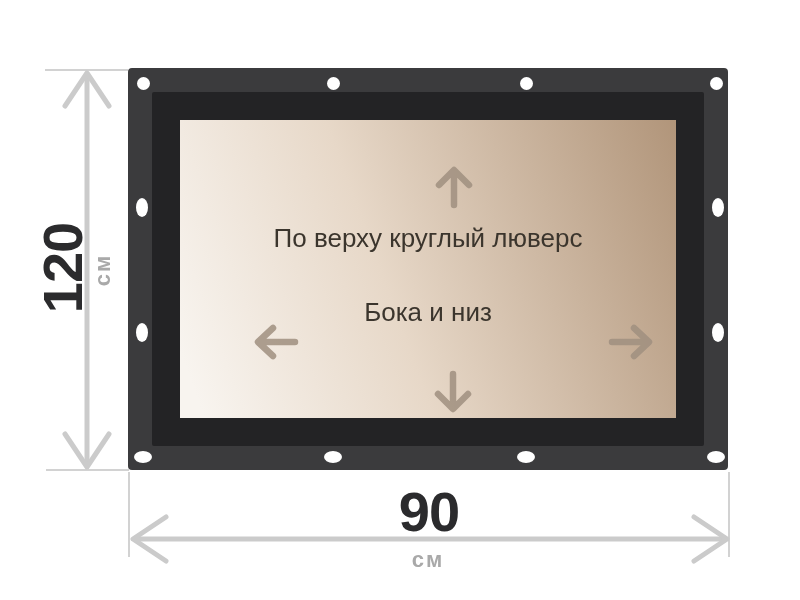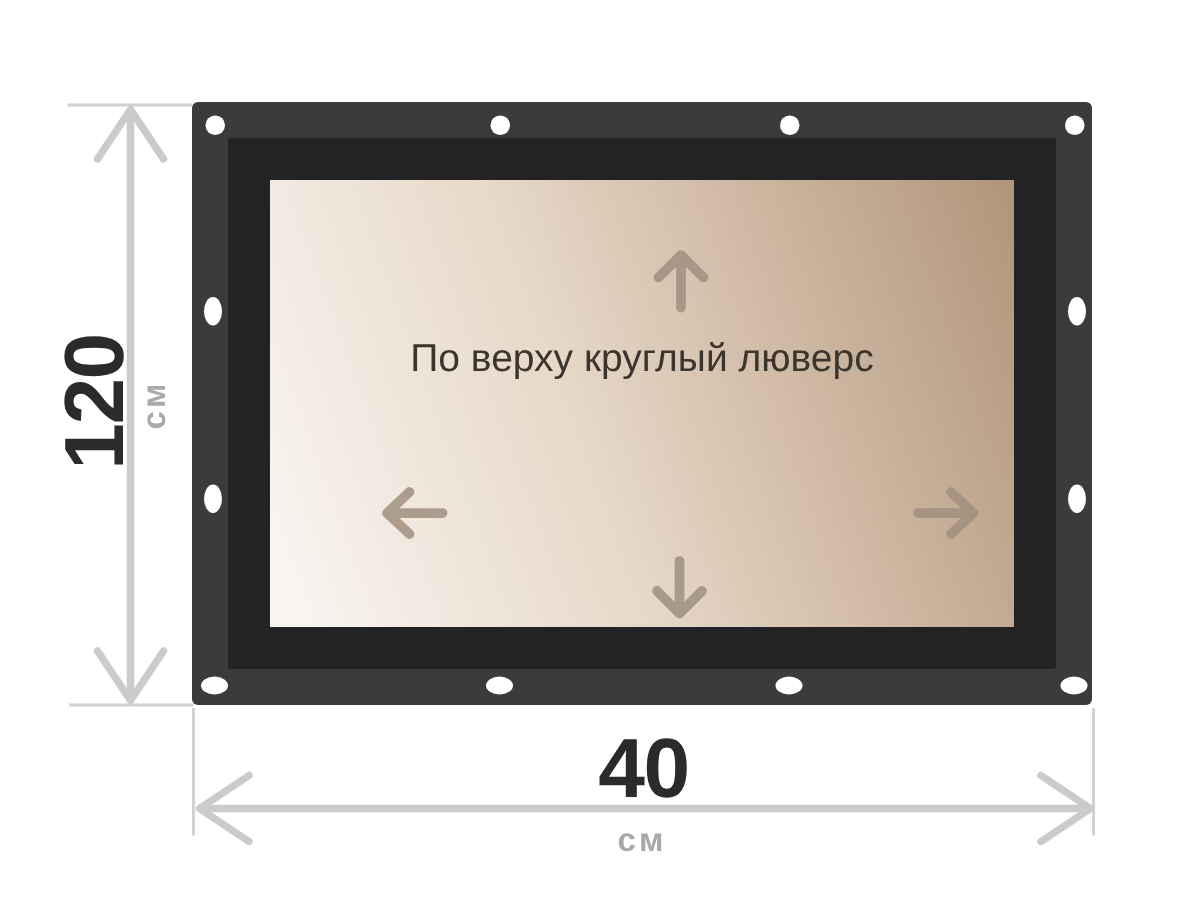--- a/index.html
+++ b/index.html
@@ -106,20 +106,21 @@
           <path d="M23 43 L23 9 M8 23 L23 8 L38 23"></path>
         </svg>
 
         <div class="panel-note note-top">По верху круглый люверс</div>
 
         <svg class="parrow" style="left:71px; top:202px;" width="48" height="40" viewBox="0 0 48 40">
           <path d="M44 20 L8 20 M22 6 L7 20 L22 34"></path>
         </svg>
 
         <div class="panel-note note-center">
+          <div>Бока и низ</div>
         </div>
 
         <svg class="parrow" style="left:428px; top:202px;" width="48" height="40" viewBox="0 0 48 40">
           <path d="M4 20 L40 20 M26 6 L41 20 L26 34"></path>
         </svg>
 
         <svg class="parrow" style="left:250px; top:250px;" width="46" height="48" viewBox="0 0 46 48">
           <path d="M23 4 L23 38 M8 24 L23 39 L38 24"></path>
         </svg>
 
@@ -141,16 +142,16 @@
 
   <div class="tick" style="left:128px; top:472px; width:2px; height:85px;"></div>
   <div class="tick" style="left:728px; top:472px; width:2px; height:85px;"></div>
 
   <svg class="dim-svg" style="left:126px; top:509px;" width="608" height="60" viewBox="0 0 608 60">
     <path d="M9 30 L599 30"></path>
     <path d="M40 8 L7 30 L40 52"></path>
     <path d="M568 8 L601 30 L568 52"></path>
   </svg>
 
-  <div class="dim-value h-value">40</div>
+  <div class="dim-value h-value">90</div>
   <div class="dim-unit h-unit">см</div>
 
 </div>
 
 </body></html>

